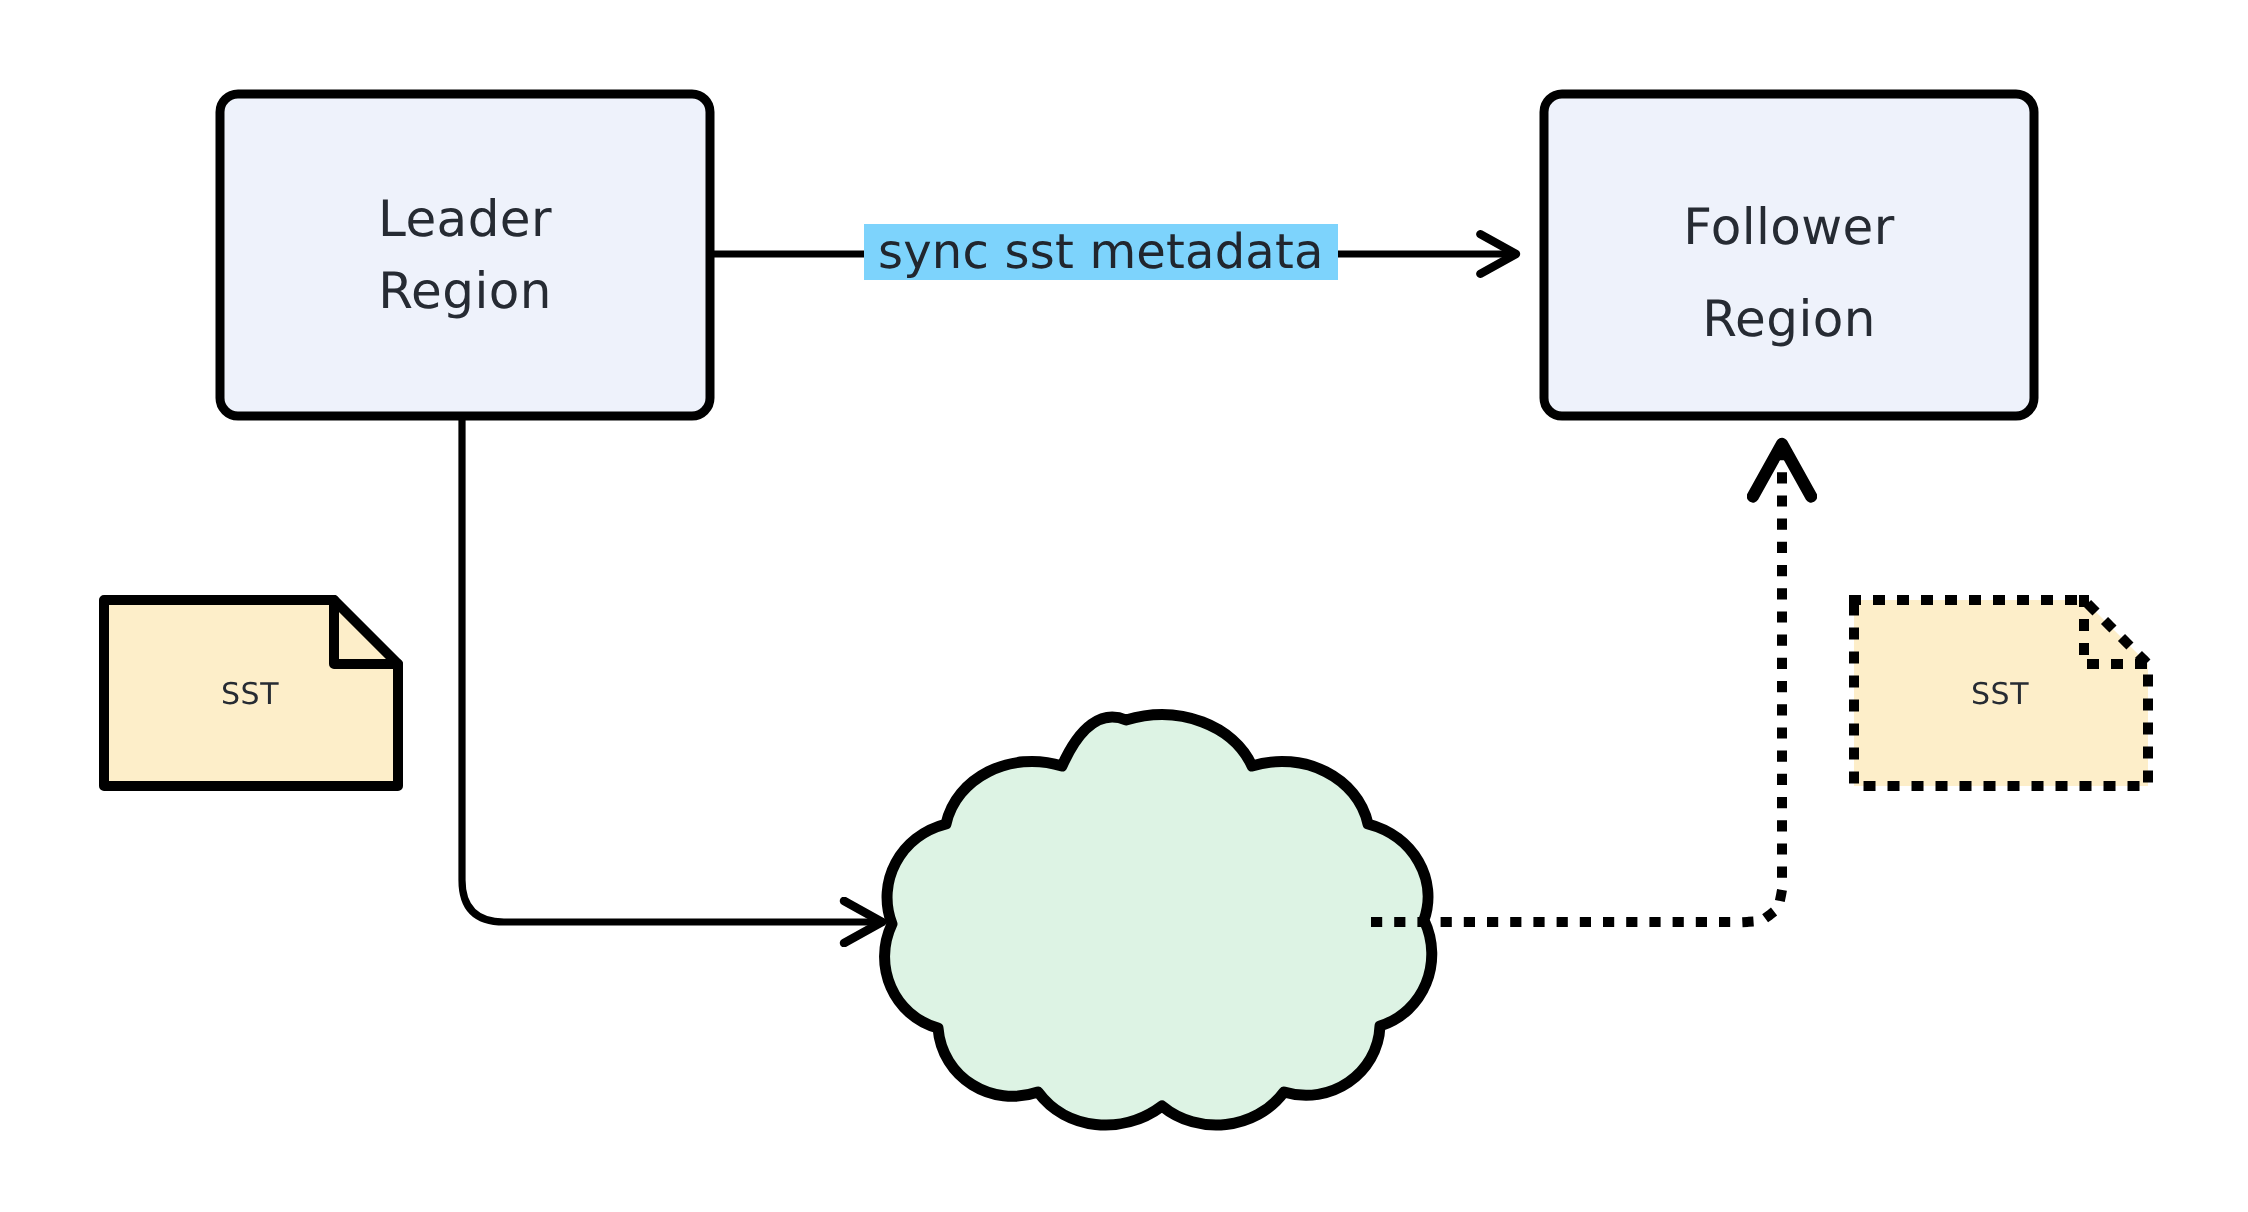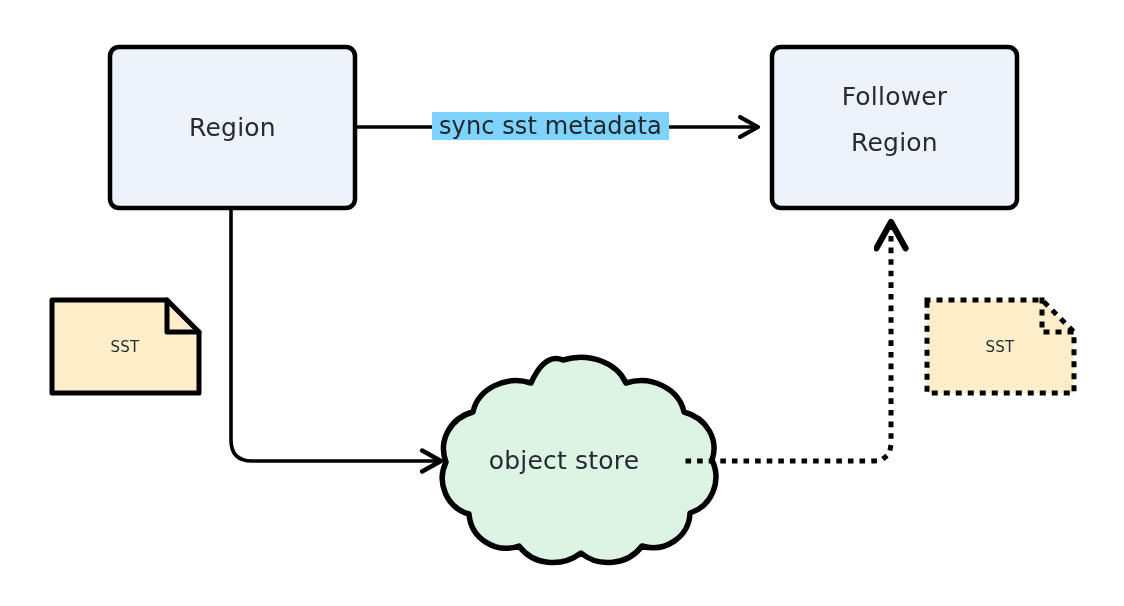--- a/index.html
+++ b/index.html
@@ -52,21 +52,21 @@
   .edge-label {
     position: absolute;
     font-size: 24px;
     color: #21262e;
     background: #7dd3fc;
     padding: 0 7px;
     white-space: nowrap;
     letter-spacing: 0.1px;
   }
   #leader-region-label { left: 110px; top: 47px; width: 245px; height: 161px; }
-  #follower-region-label { left: 772px; top: 39px; width: 245px; height: 161px; gap: 11px; }
+  #follower-region-label { left: 772px; top: 56px; width: 245px; height: 161px; gap: 11px; }
   #sst-left-label { left: 50px; top: 298px; width: 150px; height: 97px; }
   #sst-right-label { left: 925px; top: 298px; width: 150px; height: 97px; }
   #cloud-label { left: 445px; top: 385px; width: 238px; height: 150px; }
   #sync-label { left: 432px; top: 112px; }
 </style>
 </head>
 <body>
 
 <div id="diagram-canvas">
 
@@ -105,35 +105,33 @@
              C 540 363 551 355 563 360 Z" fill="#ddf3e4" stroke="#000000" stroke-width="5.5" stroke-linejoin="round"></path>
 
     <line x1="355" y1="127" x2="758" y2="127" stroke="#000000" stroke-width="3.4" marker-end="url(#arrow-open)"></line>
 
     <path d="M 231 208 L 231 440 Q 231 461 252 461 L 441 461" fill="none" stroke="#000000" stroke-width="3.6" stroke-linecap="round" marker-end="url(#arrow-open)"></path>
 
     <path d="M 688 461 L 872 461 Q 891 461 891 442 L 891 222" fill="none" stroke="#000000" stroke-width="5" stroke-linecap="square" stroke-dasharray="0.6 11" marker-end="url(#arrow-open-dotted)"></path>
   </svg>
 
   <div class="node-label region-label" id="leader-region-label">
+    <span>Leader</span>
     <span>Region</span>
   </div>
 
   <div class="node-label region-label" id="follower-region-label">
     <span>Follower</span>
     <span>Region</span>
   </div>
 
   <div class="node-label sst-label" id="sst-left-label">
     <span>SST</span>
   </div>
 
   <div class="node-label sst-label" id="sst-right-label">
     <span>SST</span>
   </div>
 
-  <div class="node-label cloud-label" id="cloud-label">
-    <span>object store</span>
-  </div>
 
   <div class="edge-label" id="sync-label">sync sst metadata</div>
 
 </div>
 
 </body></html>

